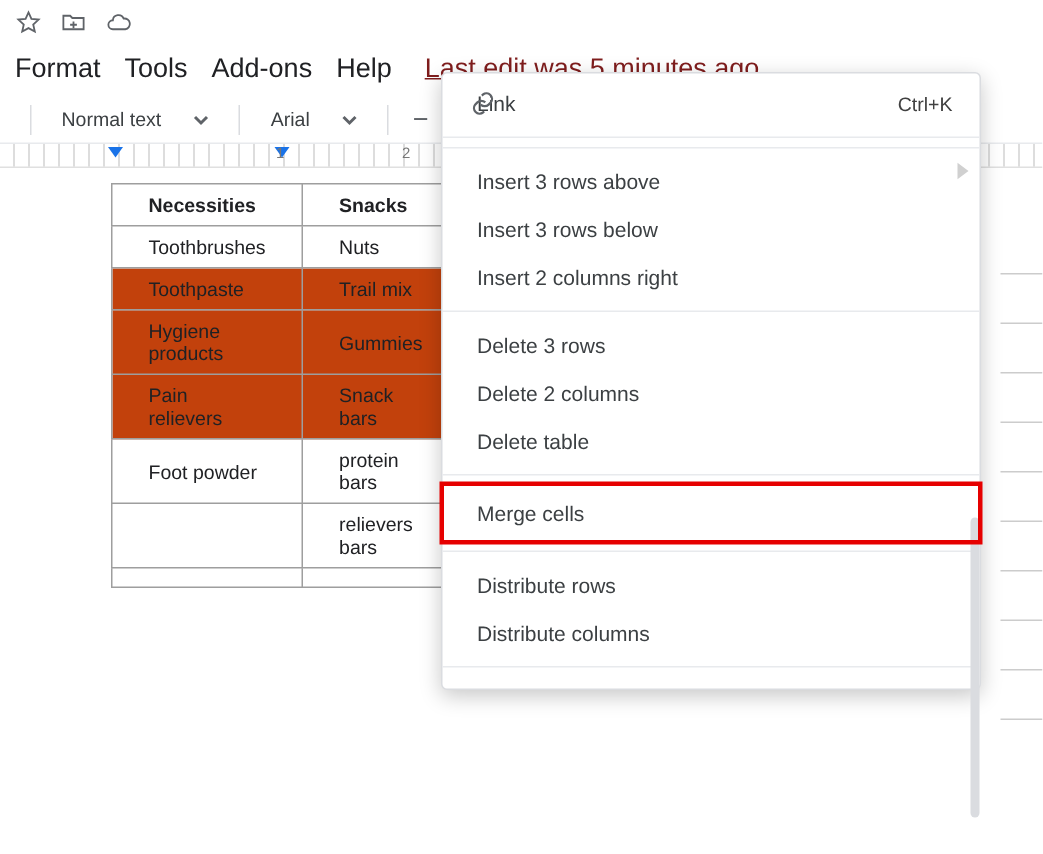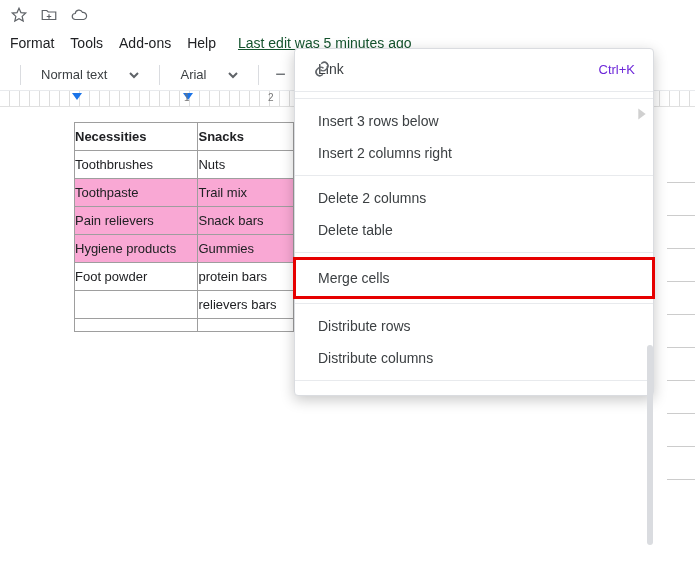--- a/index.html
+++ b/index.html
@@ -19,25 +19,25 @@
     gap: 12px;
     padding: 6px 8px 2px 10px;
     color: #5f6368;
   }
   .iconrow svg { width: 18px; height: 18px; fill: none; stroke: #5f6368; stroke-width:1.6; }
   .menubar {
     display: flex;
     align-items: center;
     gap: 16px;
     padding: 6px 10px 8px 10px;
-    font-size: 14px;
+    font-size: 18px;
     color: #202124;
   }
   .menubar .edit {
-    color: #14532d;
+    color: #7f1d1d;
     text-decoration: underline;
     margin-left: 6px;
   }
   .toolbar {
     display: flex;
     align-items: center;
     gap: 10px;
     padding: 4px 12px 4px 18px;
     border-bottom: 1px solid #e8eaed;
     color: #3c4043;
@@ -73,27 +73,27 @@
     width:220px;
   }
   table.doc {
     border-collapse: collapse;
     width: 100%;
     font-size: 13px;
     color:#202124;
   }
   table.doc td, table.doc th {
     border: 1px solid #9e9e9e;
-    padding: 6px 0;
+    padding: 6px 24px;
     text-align: left;
     font-weight: normal;
     background:#fff;
   }
   table.doc th { font-weight: bold; }
-  table.doc tr.sel td, table.doc tr.sel th { background:#f9a8d4; }
+  table.doc tr.sel td, table.doc tr.sel th { background:#c2410c; }
 
   .rightlines {
     position:absolute; right:0; top:150px; width:28px;
   }
   .rightlines div { height:33px; border-bottom:1px solid #ccc;}
 
   .ctxmenu {
     position:absolute;
     top:48px; left:294px;
     width:360px;
@@ -104,21 +104,21 @@
     padding: 4px 0 8px 0;
   }
   .ctxmenu .mi {
     display:flex; align-items:center;
     padding: 8px 18px 8px 23px;
     font-size:14px;
     color:#3c4043;
     position:relative;
   }
   .ctxmenu .mi .ico { position:absolute; left:18px; top:50%; transform:translateY(-50%); width:18px; height:18px;}
-  .ctxmenu .mi .kbd { margin-left:auto; color:#6d28d9; font-size:13px;}
+  .ctxmenu .mi .kbd { margin-left:auto; color:#404040; font-size:13px;}
   .ctxmenu .sep { height:1px; background:#e8eaed; margin:6px 0;}
   .ctxmenu .mi.highlight {
     outline:3px solid #e60000;
     outline-offset:-1px;
     padding-top:11px;
     padding-bottom:11px;
   }
   .triangle-r {
     position:absolute;
     right:0;
@@ -202,26 +202,26 @@
     </tr>
     <tr>
           <td>Toothbrushes</td>
           <td>Nuts</td>
         </tr>
     <tr class="sel">
           <td>Toothpaste</td>
           <td>Trail mix</td>
         </tr>
     <tr class="sel">
+          <td>Hygiene products</td>
+          <td>Gummies</td>
+        </tr>
+    <tr class="sel">
           <td>Pain relievers</td>
           <td>Snack bars</td>
-        </tr>
-    <tr class="sel">
-          <td>Hygiene products</td>
-          <td>Gummies</td>
         </tr>
     <tr>
           <td>Foot powder</td>
           <td>protein bars</td>
         </tr>
     <tr>
           <td></td>
           <td>relievers bars</td>
         </tr>
     <tr>
@@ -257,26 +257,32 @@
           <path d="M10 13a5 5 0 007 0l2-2a5 5 0 00-7-7l-1 1"></path>
           <path d="M14 11a5 5 0 00-7 0l-2 2a5 5 0 007 7l1-1"></path>
         </svg>
     </span>
     <span>Link</span>
     <span class="kbd">Ctrl+K</span>
   </div>
   <div class="sep"></div>
   <div class="sep"></div>
   <div class="mi">
+      <span>Insert 3 rows above</span>
+    </div>
+  <div class="mi">
       <span>Insert 3 rows below</span>
     </div>
   <div class="mi">
       <span>Insert 2 columns right</span>
     </div>
   <div class="sep"></div>
+  <div class="mi">
+      <span>Delete 3 rows</span>
+    </div>
   <div class="mi">
       <span>Delete 2 columns</span>
     </div>
   <div class="mi">
       <span>Delete table</span>
     </div>
   <div class="sep"></div>
   <div class="mi highlight">
       <span>Merge cells</span>
     </div>

